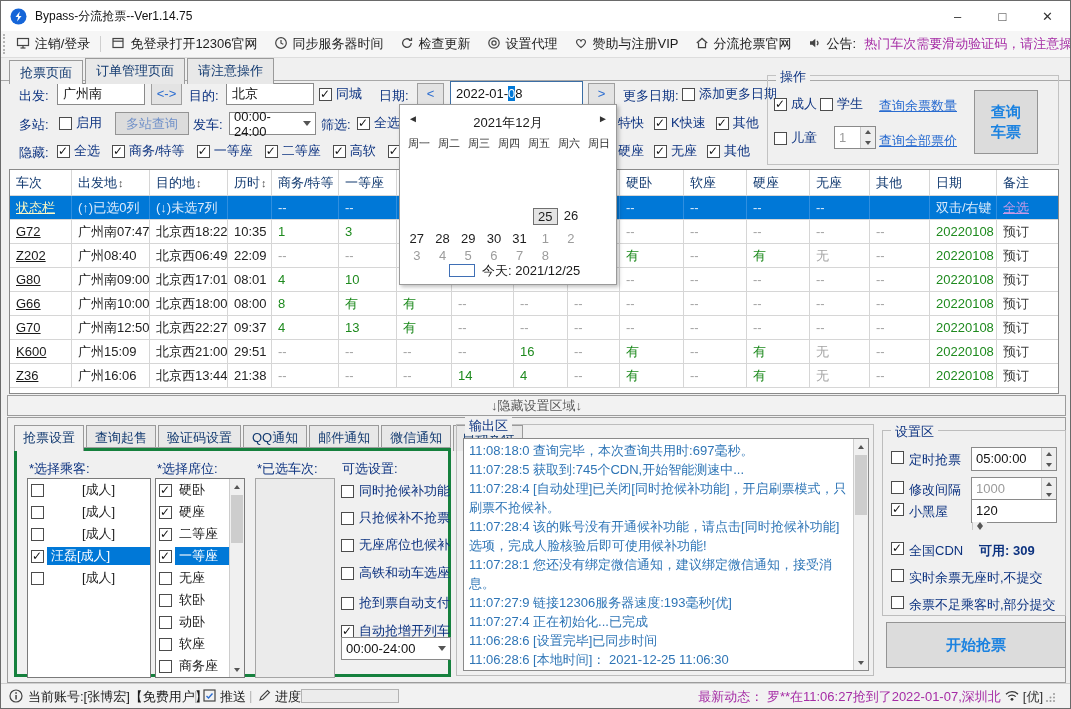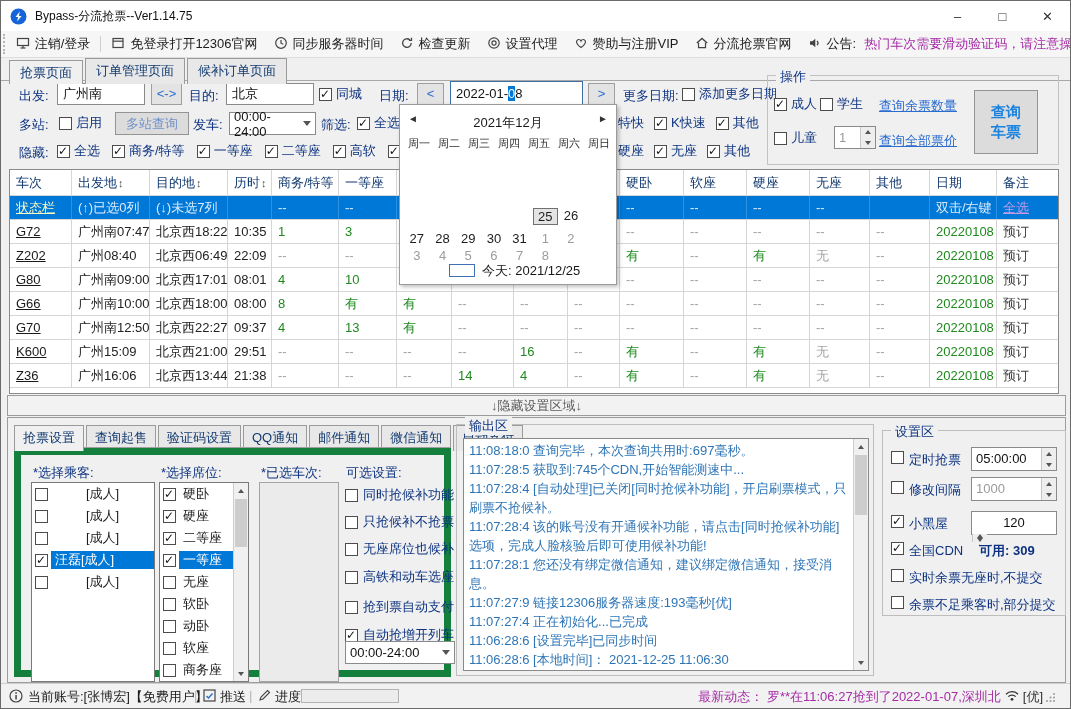--- a/index.html
+++ b/index.html
@@ -68,21 +68,21 @@
 .cal-dr span{width:25.7px;text-align:center;font-size:13px;color:#1c1c1c;height:18px;line-height:16px}
 .cal-dr span.gray{color:#9c9c9c}
 .cal-dr span.today i{font-style:normal;border:1px solid #707070;background:#e4e4e4;padding:0 4px;display:inline-block;line-height:15px}
 .cal-swatch{position:absolute;left:49px;top:159px;width:26px;height:13px;border:1px solid #3f6fb5;background:#fff}
 .cal-today{position:absolute;left:82px;top:157px;color:#1a1a1a}
 
 .hide-bar{position:absolute;left:6px;top:394px;width:1059px;height:21px;background:#f2f2f2;border:1px solid #9c9c9c;text-align:center;line-height:19px;color:#5a5a5a;z-index:5}
 .bottom{position:absolute;left:6px;top:416px;width:1059px;height:266px;background:#f0f0f0;border:1px solid #9c9c9c}
 .stab{padding:3px 8px 4px;border:1px solid #9a9a9a;border-bottom:none;background:#e8e8e8;color:#123a70;margin-right:2px}
 .stab.active{background:#f0f0f0;position:relative;z-index:3}
-.tab-box{position:absolute;left:6px;top:30px;width:437px;height:229px;border:7px solid #15803d;background:#f0f0f0}
+.tab-box{position:absolute;left:6px;top:30px;width:437px;height:229px;border:3px solid #15803d;background:#f0f0f0}
 .slabel{position:absolute;color:#0d3380;white-space:nowrap}
 .listbox{position:absolute;background:#fff;border:1px solid #7a7a7a;overflow:hidden}
 .li-row{display:flex;align-items:center;height:22px;padding-left:3px;gap:3px}
 .li-row .nm{flex:1;text-align:center;color:#1c1c1c;white-space:nowrap;overflow:hidden}
 .li-row .nm.left{text-align:left;padding-left:4px}
 .li-row .nm.sel{background:#0078d7;color:#fff}
 .vsb{position:absolute;right:0;top:0;bottom:0;width:15px;background:#f0f0f0;border-left:1px solid #cdcdcd}
 .vsb .ar{position:absolute;left:0;right:0;height:15px;display:flex;align-items:center;justify-content:center;background:#f0f0f0}
 .vsb .thumb{position:absolute;left:1px;right:1px;background:#cdcdcd}
 .opt-row{position:absolute;display:flex;align-items:center;gap:5px}
@@ -178,21 +178,21 @@
             </svg></span>
           <span>公告:</span>
         </div>
       </div>
     <span class="announce">热门车次需要滑动验证码，请注意操作!</span>
   </div>
 
   <div id="page-tabs" style="position:absolute;left:8px;top:57px;display:flex;align-items:flex-end;z-index:25">
       <div class="ptab active">抢票页面</div>
       <div class="ptab">订单管理页面</div>
-      <div class="ptab">候补订单页面</div>
+      <div class="ptab">请注意操作</div>
     </div>
   <div class="form-line"></div>
 
   <span class="lbl" style="left:18px;top:86px">出发:</span>
   <div class="input" style="left:56px;top:82px;width:88px">广州南</div>
   <div class="sbtn" style="left:150px;top:82px;width:31px;height:22px">&lt;-&gt;</div>
   <span class="lbl" style="left:188px;top:86px">目的:</span>
   <div class="input" style="left:225px;top:82px;width:88px">北京</div>
   <div class="cbrow" style="left:318px;top:82px">
     <span class="cb checked"></span>
@@ -704,21 +704,21 @@
               <span class="arrows">
                 <div>
                   <i class="tri-up"></i>
                 </div>
                 <div>
                   <i class="tri-dn"></i>
                 </div>
               </span>
             </div>
           </div>
-          <div style="position: absolute; left: 8px; top: 80px; right: 8px; height: 24px; text-align: center;">
+          <div style="position: absolute; left: 8px; top: 68px; right: 8px; height: 24px;">
             <span class="cb checked" style="position: absolute; left: 0px; top: 4px;"></span>
             <span class="sa-row-lbl" style="position: absolute; left: 18px; top: 4px;">小黑屋</span>
             <div class="spin" style="right: 0px; top: 0px; width: 86px; height: 24px; flex-direction: column;">
               <span class="val">120</span>
               <span class="arrows">
                 <div>
                   <i class="tri-up"></i>
                 </div>
                 <div>
                   <i class="tri-dn"></i>
@@ -734,20 +734,21 @@
           <div style="position: absolute; left: 8px; top: 134px; right: 8px; height: 24px;">
             <span class="cb" style="position: absolute; left: 0px; top: 4px;"></span>
             <span class="sa-row-lbl" style="position: absolute; left: 18px; top: 4px;">实时余票无座时,不提交</span>
           </div>
           <div style="position: absolute; left: 8px; top: 161px; right: 8px; height: 24px;">
             <span class="cb" style="position: absolute; left: 0px; top: 4px;"></span>
             <span class="sa-row-lbl" style="position: absolute; left: 18px; top: 4px;">余票不足乘客时,部分提交</span>
           </div>
         </div>
     </div>
+    <div class="gbtn" style="position:absolute;left:878px;top:204px;width:180px;height:46px;font-size:15px">开始抢票</div>
   </div>
 
   <div class="statusbar">
     <span class="sb-item" style="left:8px;top:5px">
       <svg width="14" height="14" viewBox="0 0 14 14">
           <circle cx="7" cy="7" r="6" fill="none" stroke="#444" stroke-width="1.2"></circle>
           <rect x="6.3" y="6" width="1.5" height="4.5" fill="#444"></rect>
           <rect x="6.3" y="3.2" width="1.5" height="1.6" fill="#444"></rect>
         </svg>
     </span>

